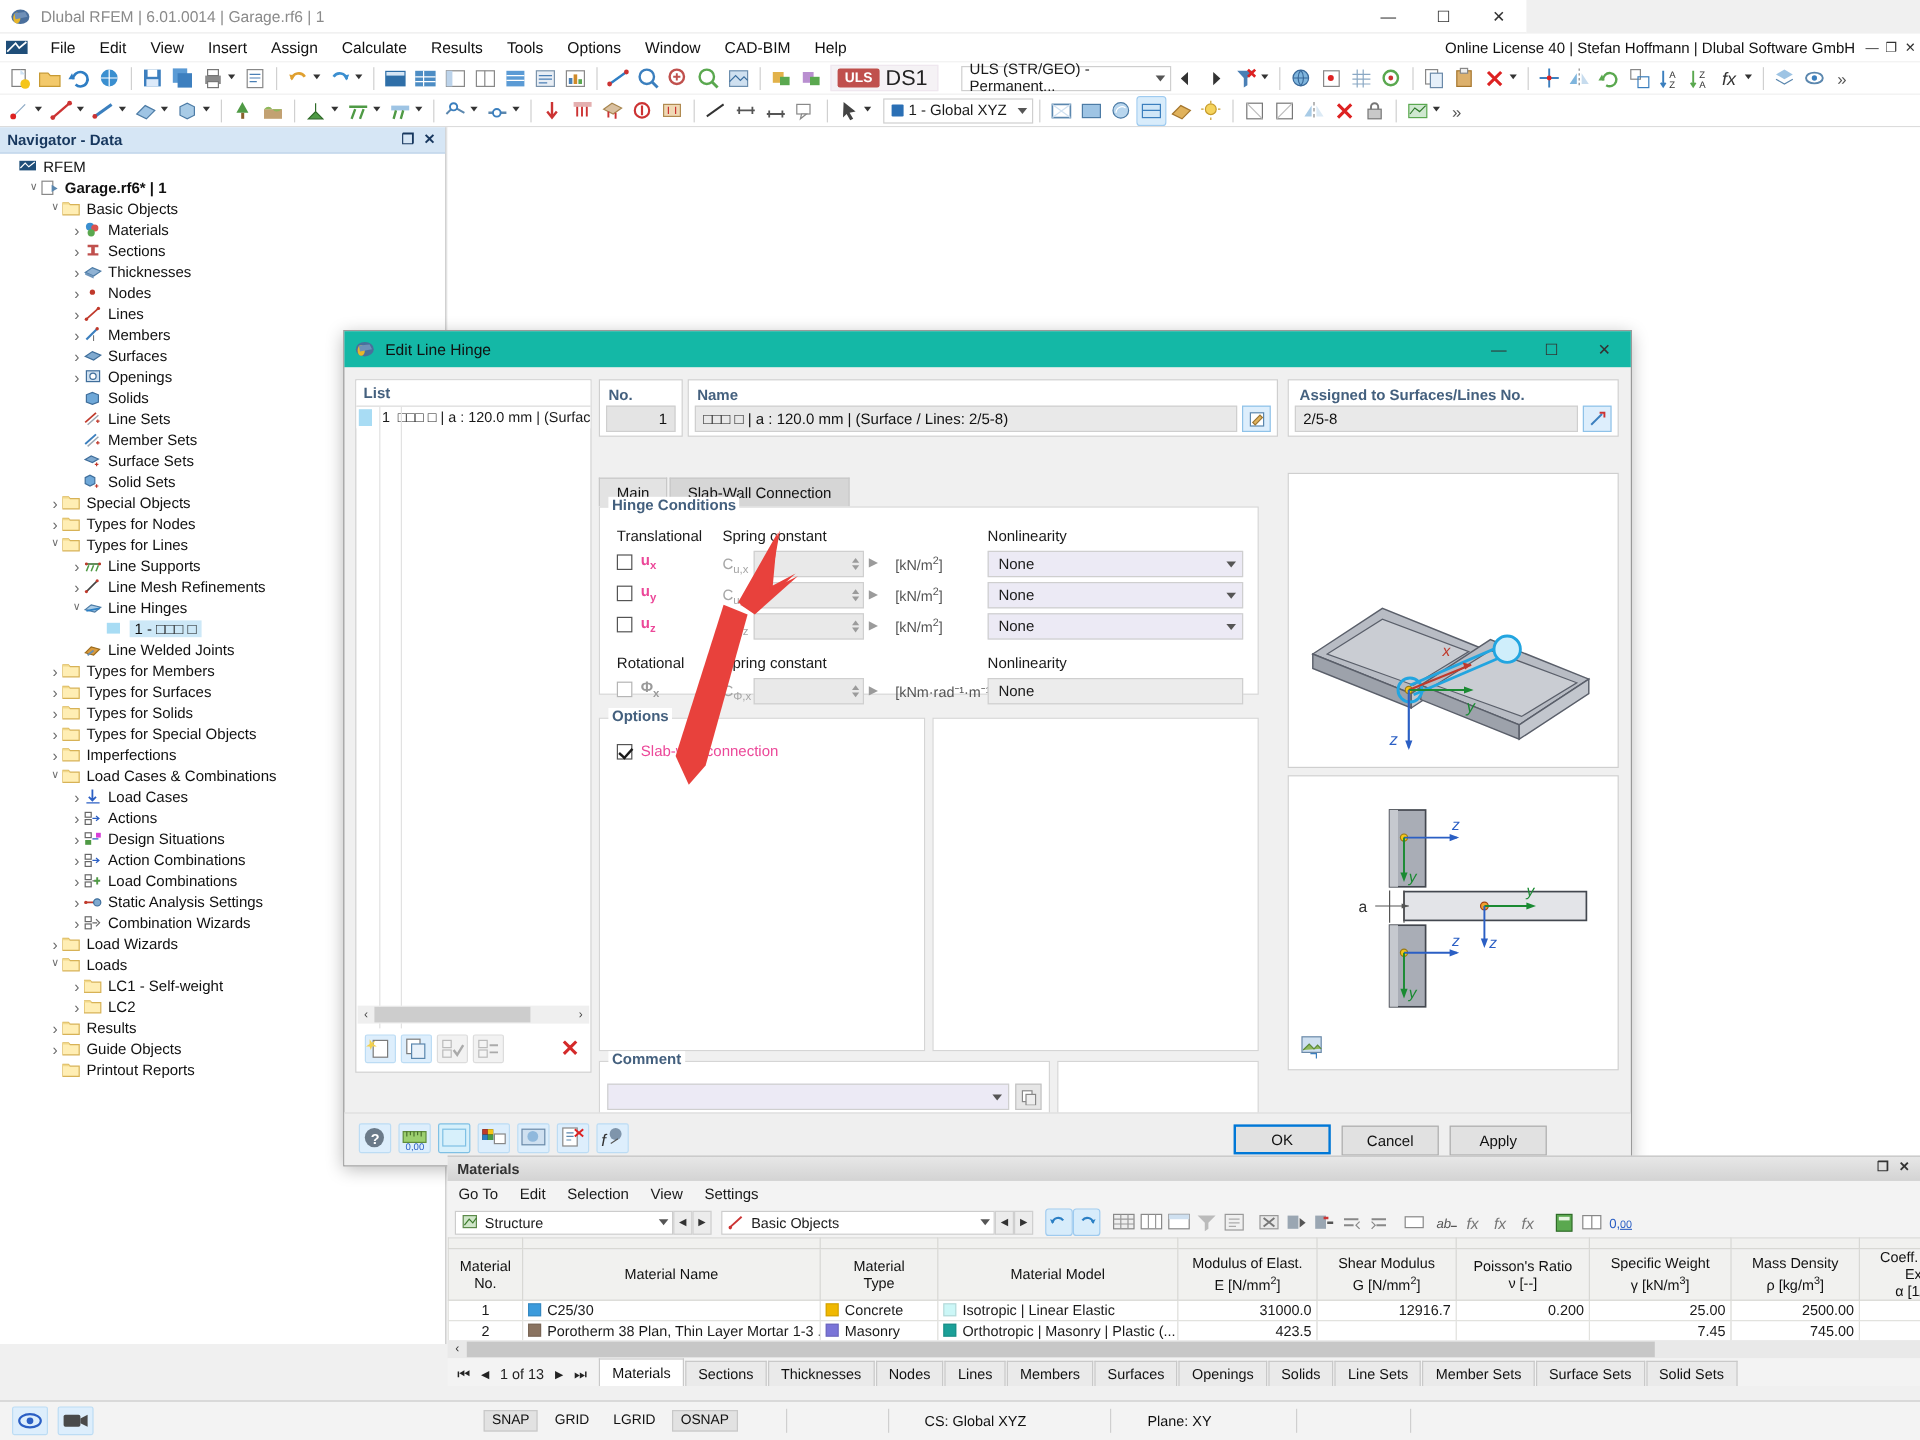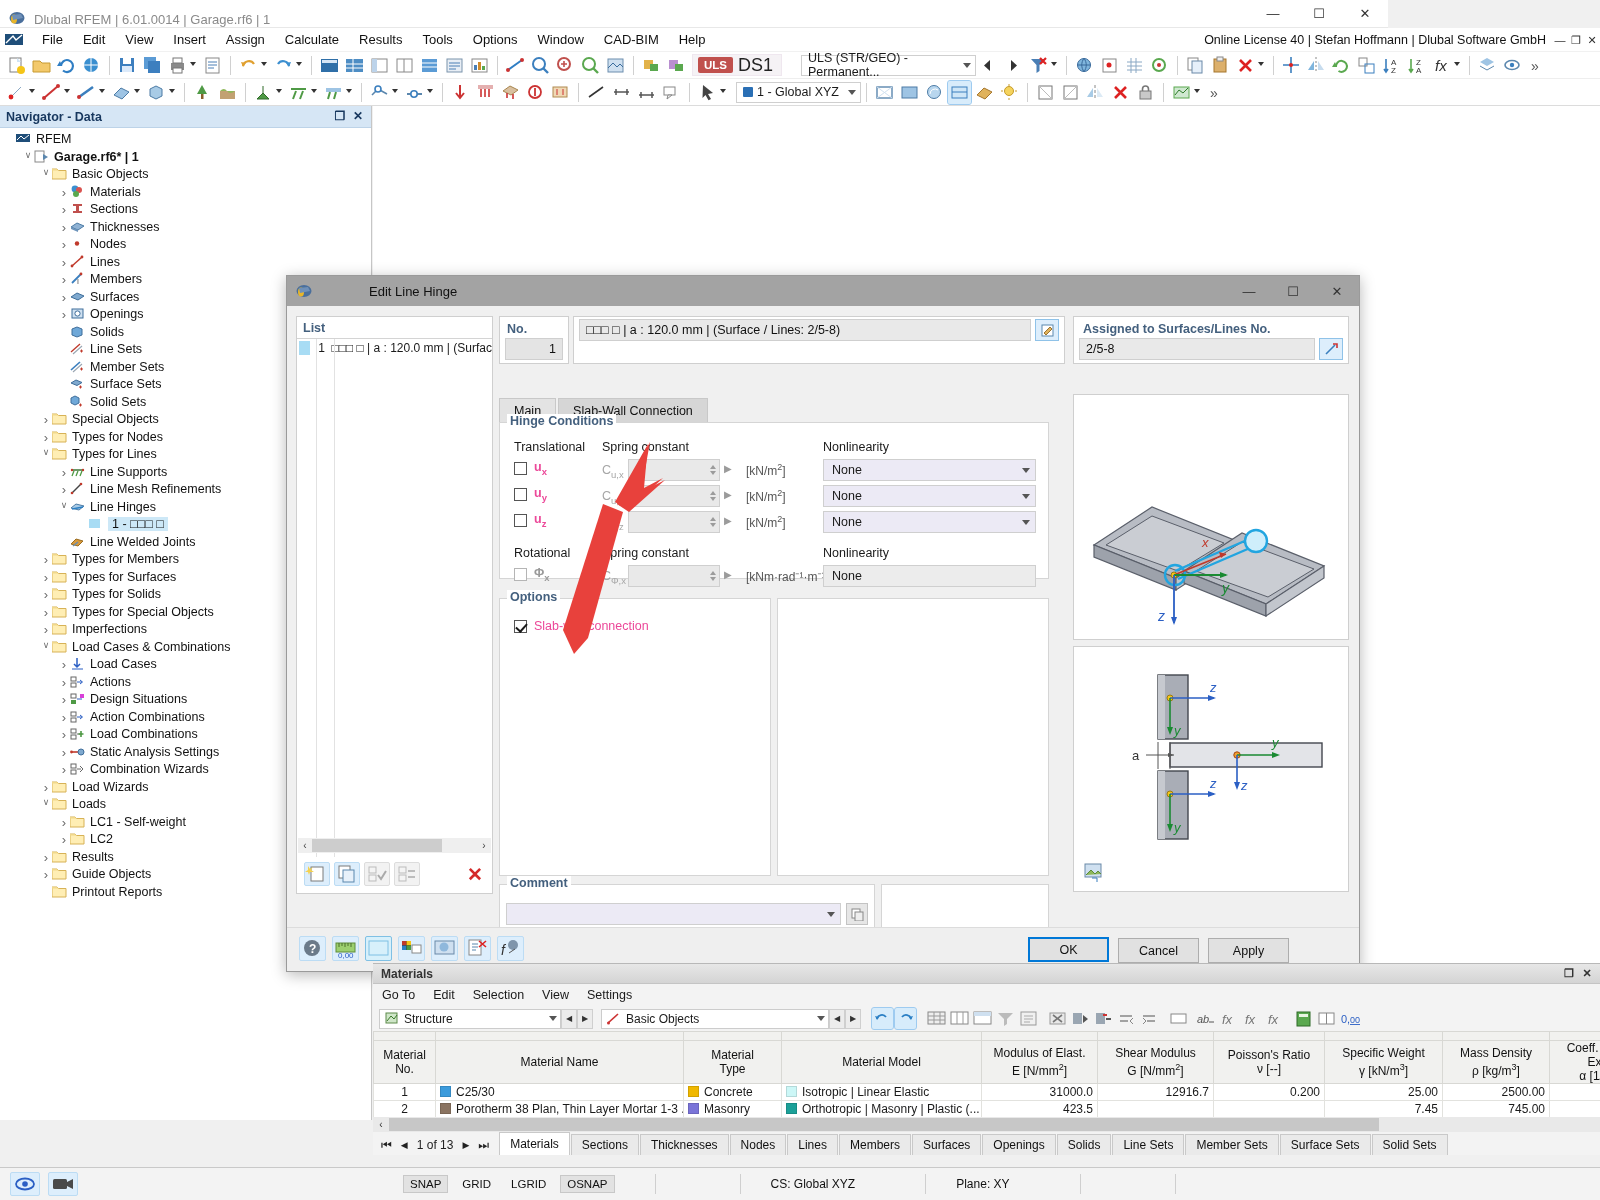--- a/index.html
+++ b/index.html
@@ -9,22 +9,22 @@
     overflow: hidden;
     font-family: "Liberation Sans", sans-serif;
     font-size: 13px;
     color: #1a1a1a;
     background: #ffffff;
   }
   #app { position: relative; width: 1600px; height: 1200px; background:#f0f0f0; }
 
   
   .titlebar {
-    position:absolute; left:0; top:0; width:1388px; height:28px;
-    background:#ffffff; display:flex; align-items:flex-end;
+    position:absolute; left:0; top:0; width:1272px; height:28px;
+    background:#ffffff; display:flex; align-items:center;
     border-bottom:1px solid #e8e8e8;
   }
   .titlebar .tb-icon { margin-left:8px; width:18px; height:18px; }
   .titlebar .tb-text { margin-left:8px; color:#8a8a8a; font-size:13px; }
   .win-btns { margin-left:auto; display:flex; height:28px; }
   .win-btn { width:46px; height:28px; display:flex; align-items:center; justify-content:center; color:#333; font-size:13px;}
 
   
   .menubar {
     position:absolute; left:0; top:28px; width:1600px; height:24px;
@@ -90,21 +90,21 @@
 
   
   .workarea { position:absolute; left:373px; top:106px; width:1227px; height:860px; background:#ffffff; }
 
   
   .dialog {
     position:absolute; left:286px; top:275px; width:1074px; height:697px;
     background:#f0f0f0; border:1px solid #9a9a9a;
     box-shadow: 0 3px 14px rgba(0,0,0,.28);
   }
-  .dlg-title { height:30px; display:flex; align-items:center; background:#a3a3a3;gap:48px; }
+  .dlg-title { height:30px; display:flex; align-items:center; background:#14b8a6; }
   .dlg-title .dt-ico{ width:18px;height:18px;margin-left:8px; }
   .dlg-title .dt-text{ margin-left:8px; font-size:13px; color:#111; }
   .dlg-title .dt-btns{ margin-left:auto; display:flex; }
   .dlg-title .dt-b{ width:44px; height:30px; display:flex;align-items:center;justify-content:center;font-size:13px;color:#333;}
 
   .dlg-body { position:absolute; left:0; top:30px; width:1072px; height:665px; }
 
   .grp { border:1px solid #d5d5d5; background:#ffffff; position:absolute; }
   .grp-legend {
     position:absolute; font-size:12.5px; font-weight:bold; color:#44607e;
@@ -1347,20 +1347,23 @@
             <span class="hdr-label">No.</span>
           </div>
           <div class="fieldbox readonly" style="margin:2px 5px 0 5px;height:22px;justify-content:flex-end;">
             <span>1</span>
           </div>
         </div>
       </div>
 
       <div style="position:absolute;left:286px;top:10px;width:492px;">
         <div class="white-panel" style="height:48px;">
+          <div style="padding:4px 0 0 7px;">
+            <span class="hdr-label">Name</span>
+          </div>
           <div style="display:flex;align-items:center;margin:2px 5px 0 5px;gap:4px;">
             <div class="fieldbox" style="flex:1;height:22px;">
               <span>□□□ □ | a : 120.0 mm | (Surface / Lines: 2/5-8)</span>
             </div>
             <div style="width:24px;height:22px;background:#ddeefc;border:1px solid #8fc2e8;display:flex;align-items:center;justify-content:center;">
               <svg width="15" height="15">
                   <rect x="2" y="2" width="11" height="11" fill="#fff" stroke="#5b87ae"></rect>
                   <path d="M4 10l6-6 2 2-6 6z" fill="#e0b25c" stroke="#9b7430"></path>
                 </svg>
             </div>

